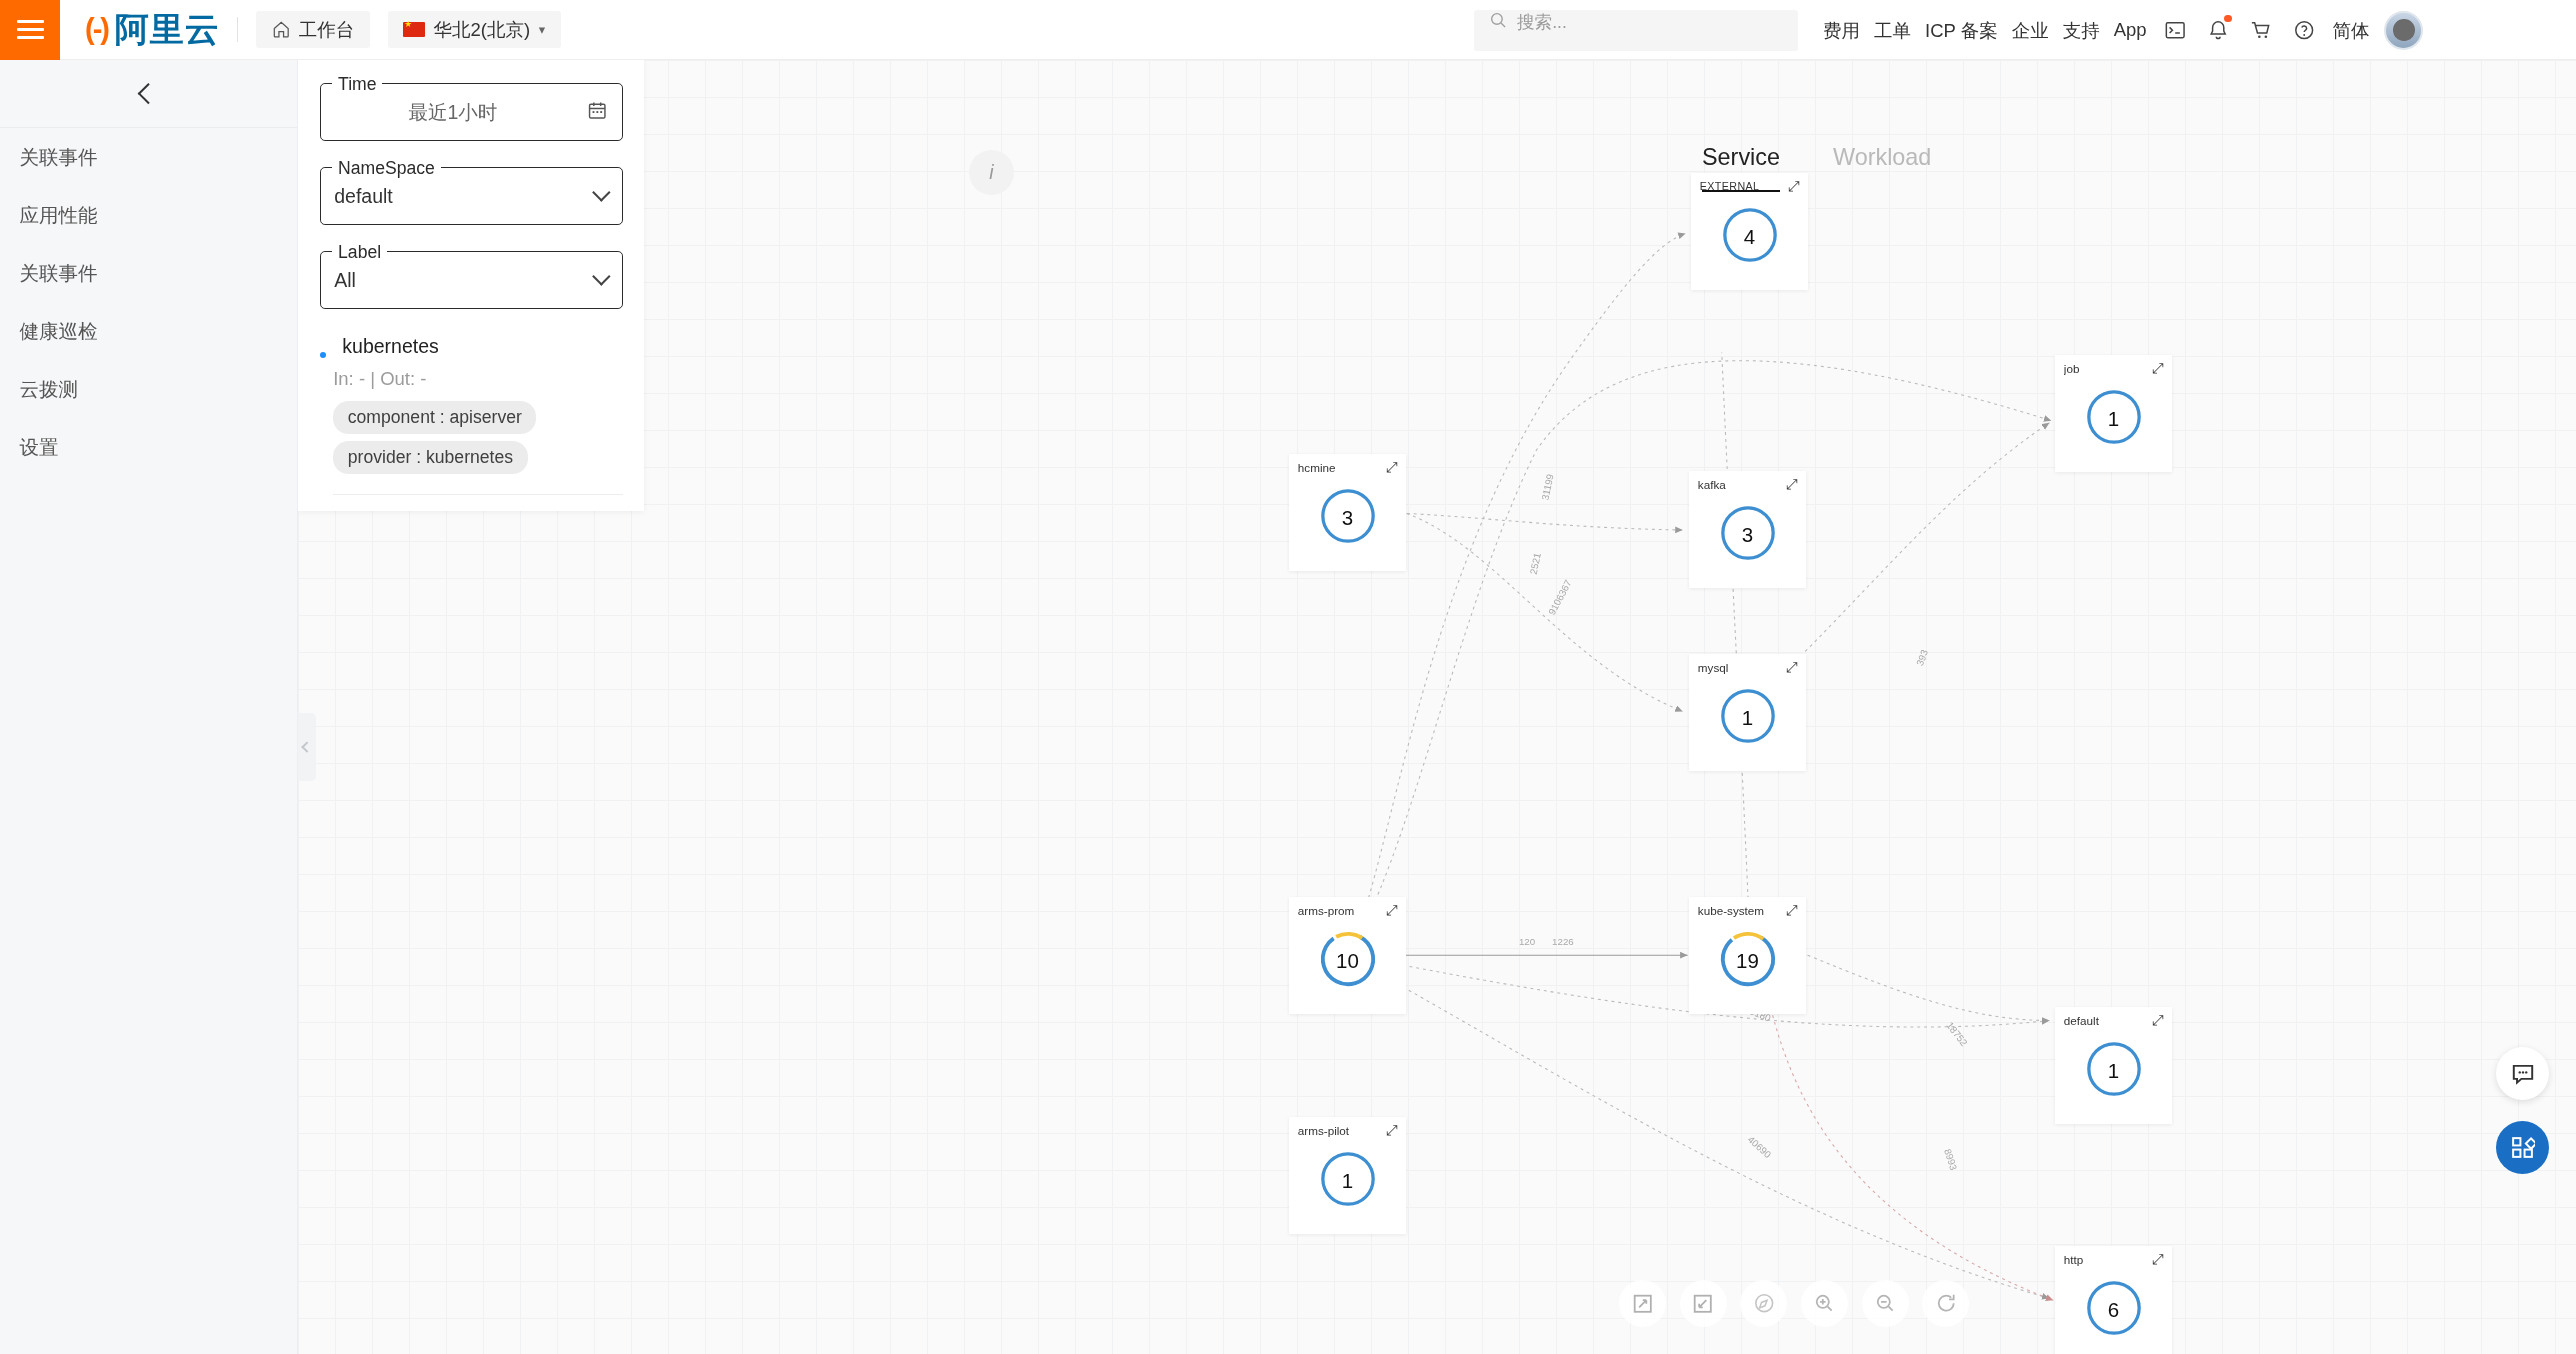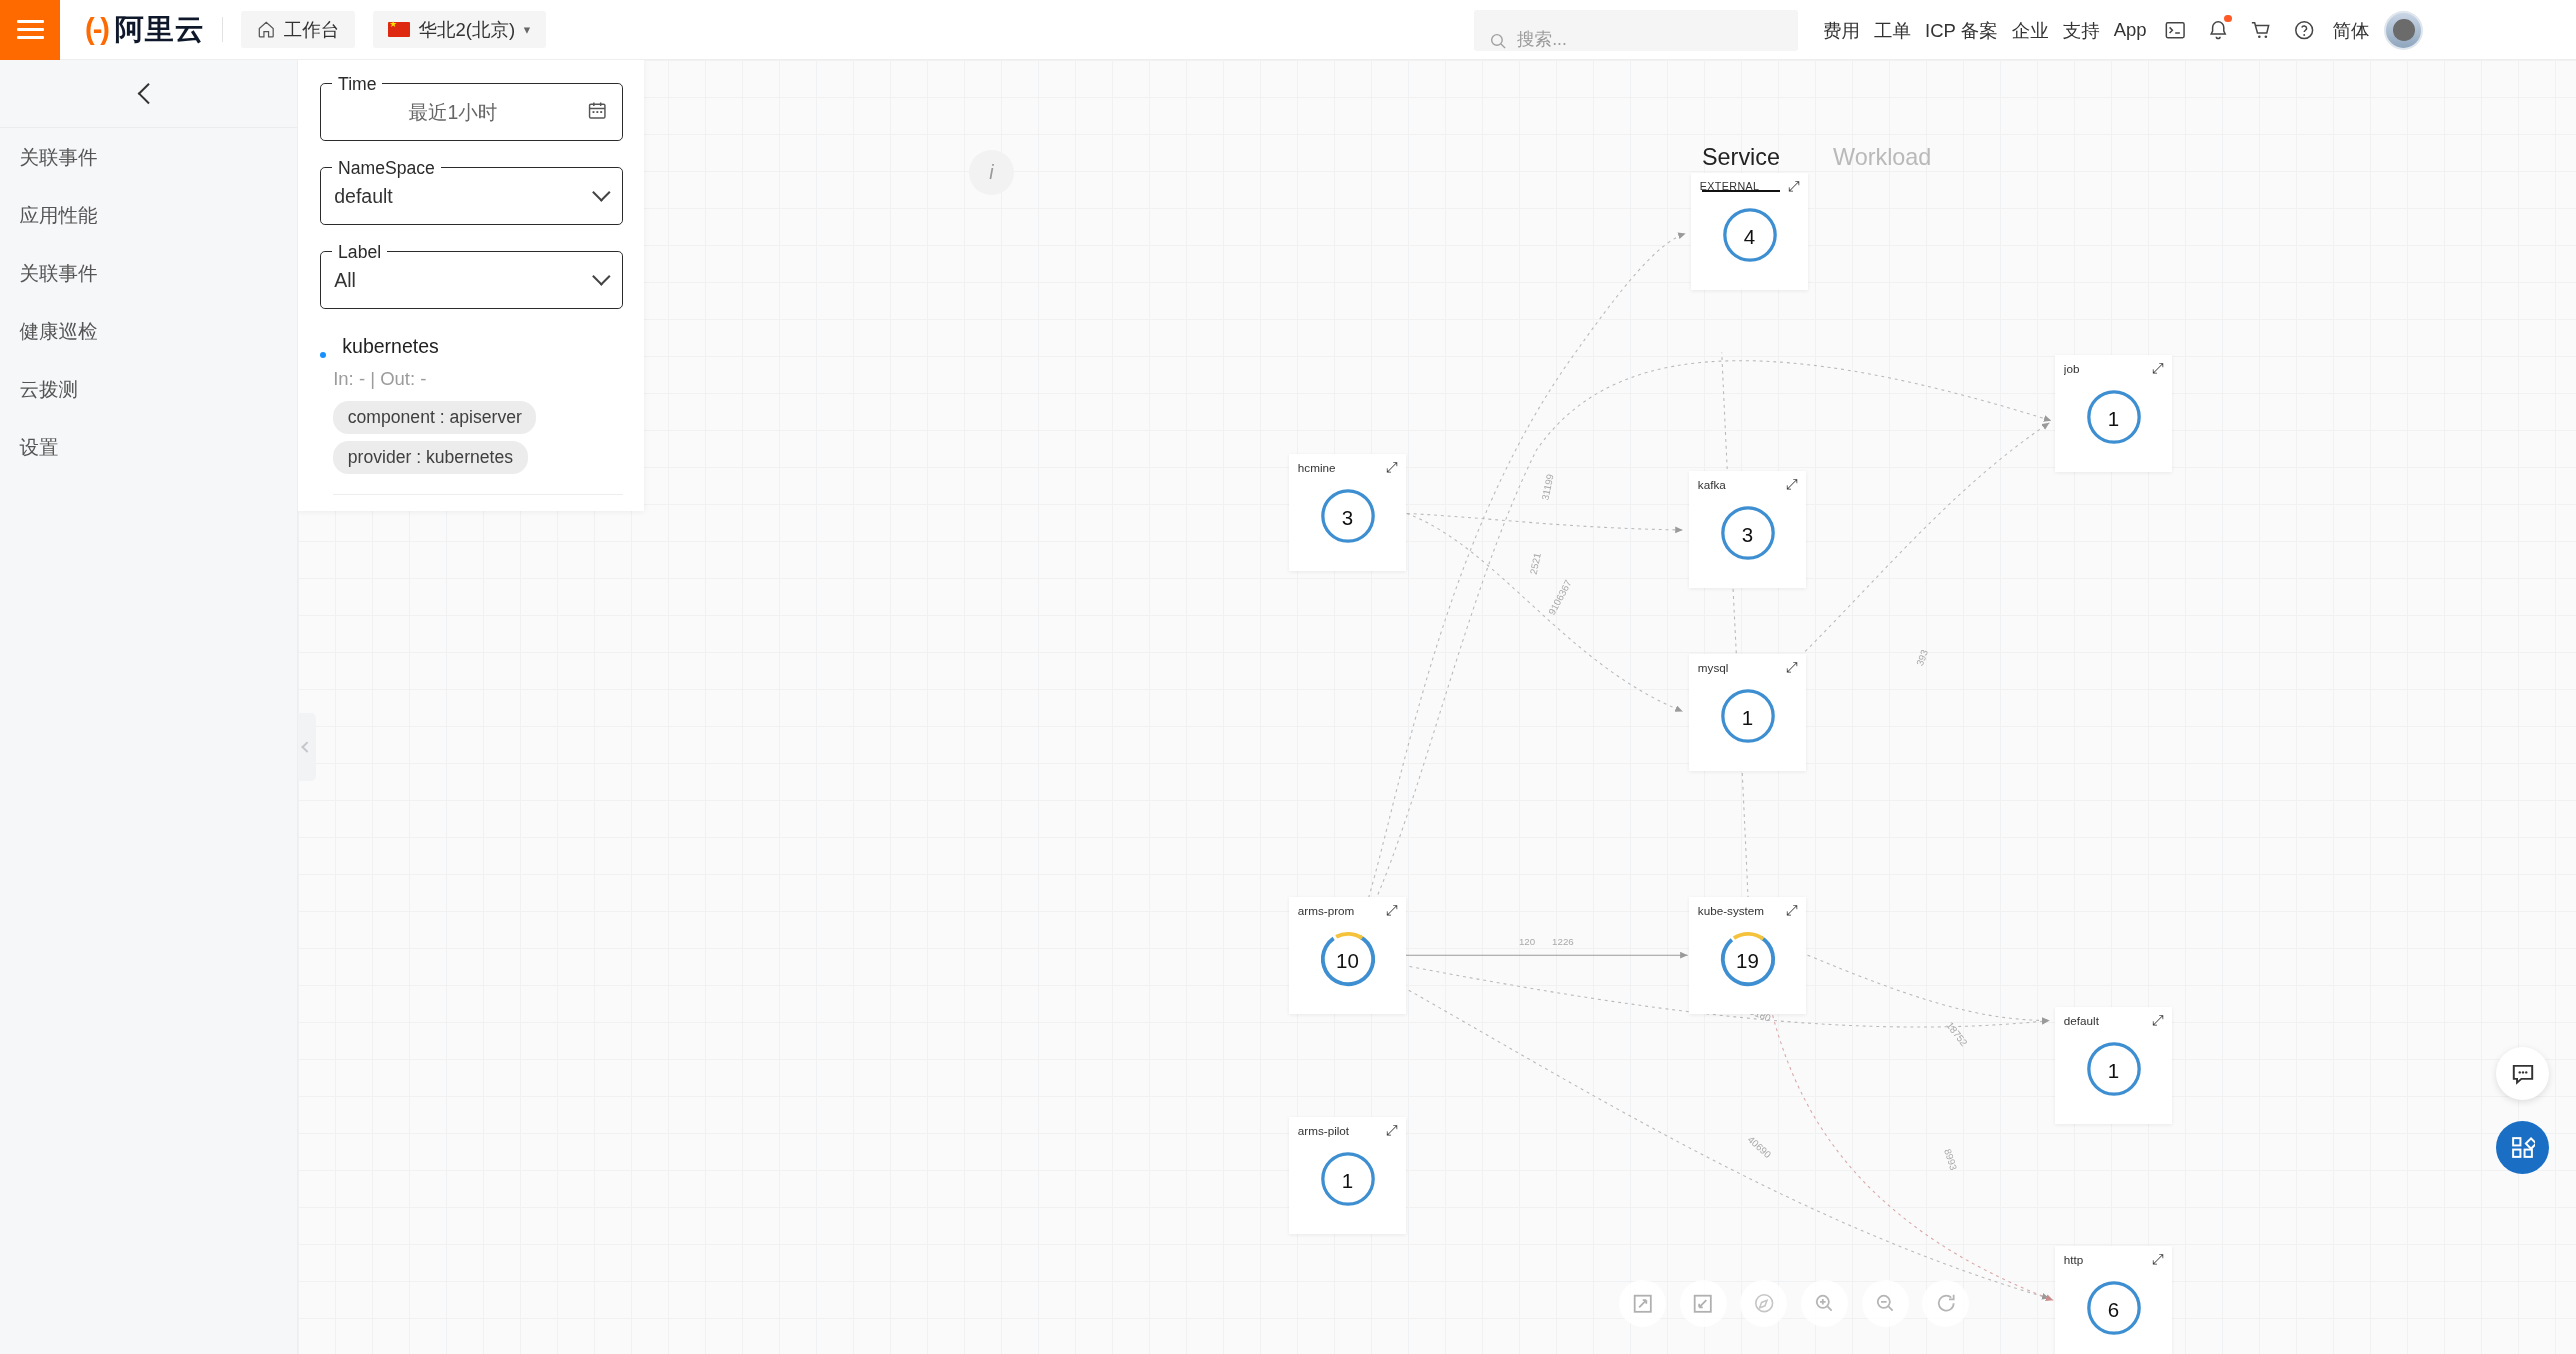--- a/index.html
+++ b/index.html
@@ -18,35 +18,35 @@
     z-index: 60;
   }
   .hamburger {
     width: 60px; height: 60px; background: #FF6A00;
     display: flex; flex-direction: column; align-items: center; justify-content: center;
     gap: 4.9px; cursor: pointer;
   }
   .hamburger i { display: block; width: 27px; height: 2.9px; background: #fff; border-radius: 1px; }
   .logo { margin-left: 25px; display: flex; align-items: center; gap: 6.8px; cursor: pointer; }
   .logo-mark { font-size: 29px; color: #FF6A00; font-weight: bold; letter-spacing: -2px; }
-  .logo-text { font-size: 29px; color: #0f172a; font-weight: bold; letter-spacing: 1px; text-align: center; }
+  .logo-text { font-size: 34px; color: #0369a1; font-weight: bold; letter-spacing: 1px; text-align: center; }
   .divider-v { width: 1px; height: 25px; background: #e2e2e2; margin: 0 17.6px; }
   .pill {
     height: 37px; padding: 0 15.6px; border-radius: 2.9px; background: #f5f5f6;
     display: flex; align-items: center; gap: 8.8px; cursor: pointer;
     font-size: 18.5px; color: #333;
   }
   .flagicon { width: 21.5px; height: 14.6px; background: #DE2910; position: relative; border-radius: 1px; }
   .flagicon:after {
     content: "★"; position: absolute; left: 1px; top: -2.9px; font-size: 8.8px; color: #FFDE00;
   }
   .caret { font-size: 12.7px; color: #666; }
   .searchbox {
     position: absolute; left: 1474px; top: 9.8px; width: 324px; height: 41px;
-    background: #f5f5f6; border-radius: 2.9px; display: flex; align-items: flex-end;
+    background: #f5f5f6; border-radius: 2.9px; display: flex; align-items: flex-start;
     padding: 0 13.7px; gap: 9.8px; cursor: text;
   }
   .searchbox .ph { font-size: 17.6px; color: #9b9b9b; }
   .topnav {
     position: absolute; left: 1823px; top: 0; height: 60px;
     display: flex; align-items: center; gap: 14px;
   }
   .topnav a {
     font-size: 18.5px; color: #333; text-decoration: none; cursor: pointer; white-space: nowrap;
   }

